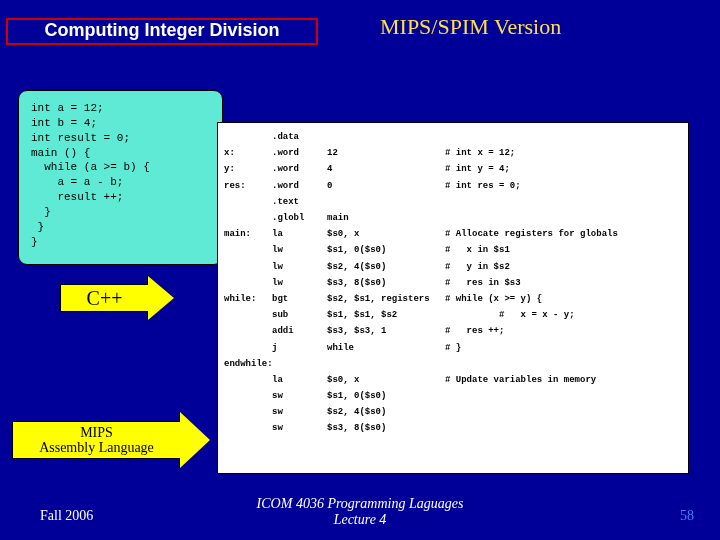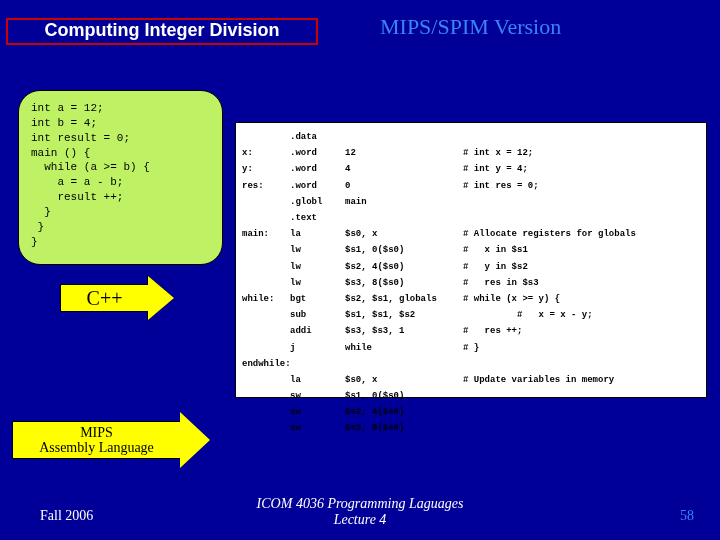--- a/index.html
+++ b/index.html
@@ -21,44 +21,44 @@
     color: #fff;
     text-align: center;
     padding: 0 6px 2px 6px;
   }
   .title-main { font-weight: bold; font-size: 18px; font-family: Arial, sans-serif; }
   .title-sub  { font-weight: bold; font-size: 12px; font-family: Arial, sans-serif; }
   .version {
     position: absolute;
     left: 380px;
     top: 14px;
-    color: #3b82f6;
+    color: #fde047;
     font-size: 22px;
   }
   .code-box {
     position: absolute;
     left: 18px;
     top: 90px;
     width: 205px;
     height: 175px;
-    background: #bef264;
+    background: #5eead4;
     border: 1px solid #000;
-    border-radius: 22px;
+    border-radius: 9px;
     padding: 10px 12px;
     font-family: "Courier New", monospace;
     font-size: 11px;
     line-height: 1.35;
     white-space: pre;
   }
   .asm-box {
     position: absolute;
-    left: 235px;
+    left: 217px;
     top: 122px;
     width: 472px;
-    height: 276px;
+    height: 352px;
     background: #fff;
     border: 1px solid #000;
     font-family: "Courier New", monospace;
     font-size: 9px;
     font-weight: bold;
     padding: 6px 4px;
   }
   .asm-row { display: flex; height: 16.2px; align-items: center; }
   .c-label { width: 50px;  padding-left: 2px; }
   .c-dir   { width: 55px; }
@@ -173,28 +173,28 @@
       <div class="c-com"># int y = 4;</div>
     </div>
     <div class="asm-row">
       <div class="c-label">res:</div>
       <div class="c-dir">.word</div>
       <div class="c-arg">0</div>
       <div class="c-com"># int res = 0;</div>
     </div>
     <div class="asm-row">
       <div class="c-label"></div>
+      <div class="c-dir">.text</div>
+      <div class="c-arg"></div>
+      <div class="c-com"></div>
+    </div>
+    <div class="asm-row">
+      <div class="c-label"></div>
       <div class="c-dir">.globl</div>
       <div class="c-arg">main</div>
-      <div class="c-com"></div>
-    </div>
-    <div class="asm-row">
-      <div class="c-label"></div>
-      <div class="c-dir">.text</div>
-      <div class="c-arg"></div>
       <div class="c-com"></div>
     </div>
     <div class="asm-row">
       <div class="c-label">main:</div>
       <div class="c-dir">la</div>
       <div class="c-arg">$s0, x</div>
       <div class="c-com"># Allocate registers for globals</div>
     </div>
     <div class="asm-row">
       <div class="c-label"></div>
@@ -210,21 +210,21 @@
     </div>
     <div class="asm-row">
       <div class="c-label"></div>
       <div class="c-dir">lw</div>
       <div class="c-arg">$s3, 8($s0)</div>
       <div class="c-com">#   res in $s3</div>
     </div>
     <div class="asm-row">
       <div class="c-label">while:</div>
       <div class="c-dir">bgt</div>
-      <div class="c-arg">$s2, $s1, globals</div>
+      <div class="c-arg">$s2, $s1, registers</div>
       <div class="c-com"># while (x &gt;= y) {</div>
     </div>
     <div class="asm-row">
       <div class="c-label"></div>
       <div class="c-dir">sub</div>
       <div class="c-arg">$s1, $s1, $s2</div>
       <div class="c-com">          #   x = x - y;</div>
     </div>
     <div class="asm-row">
       <div class="c-label"></div>

